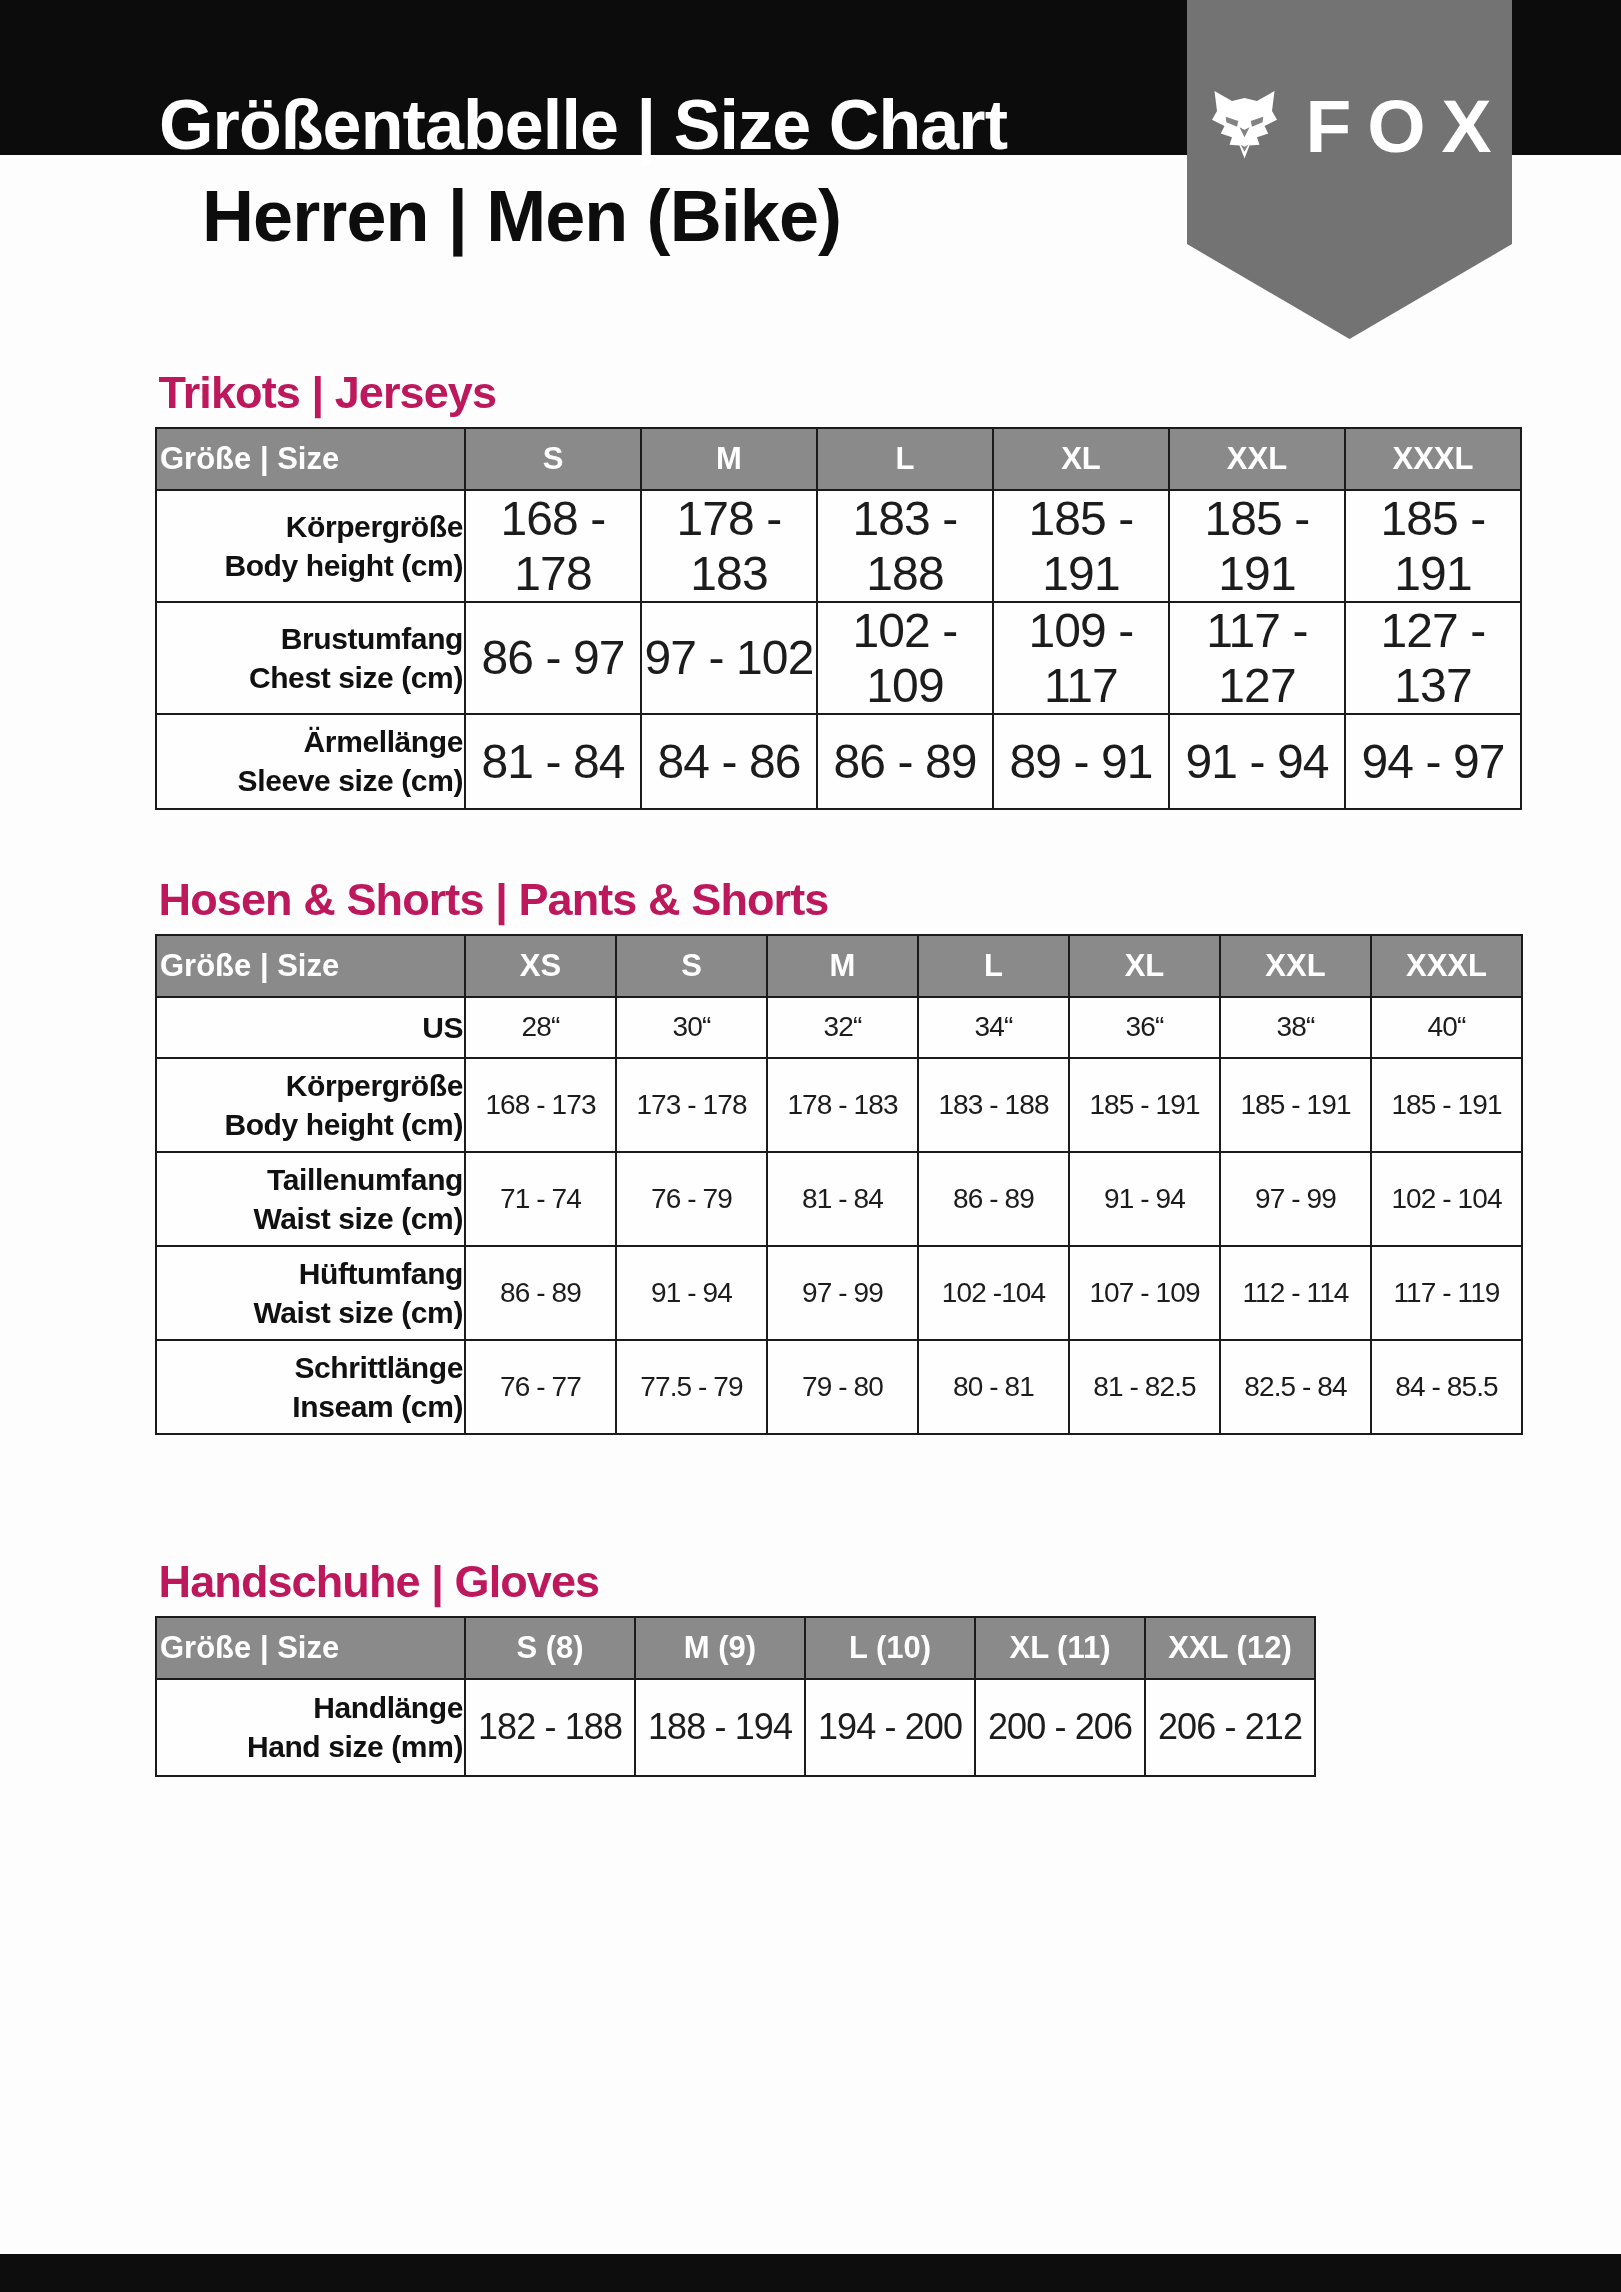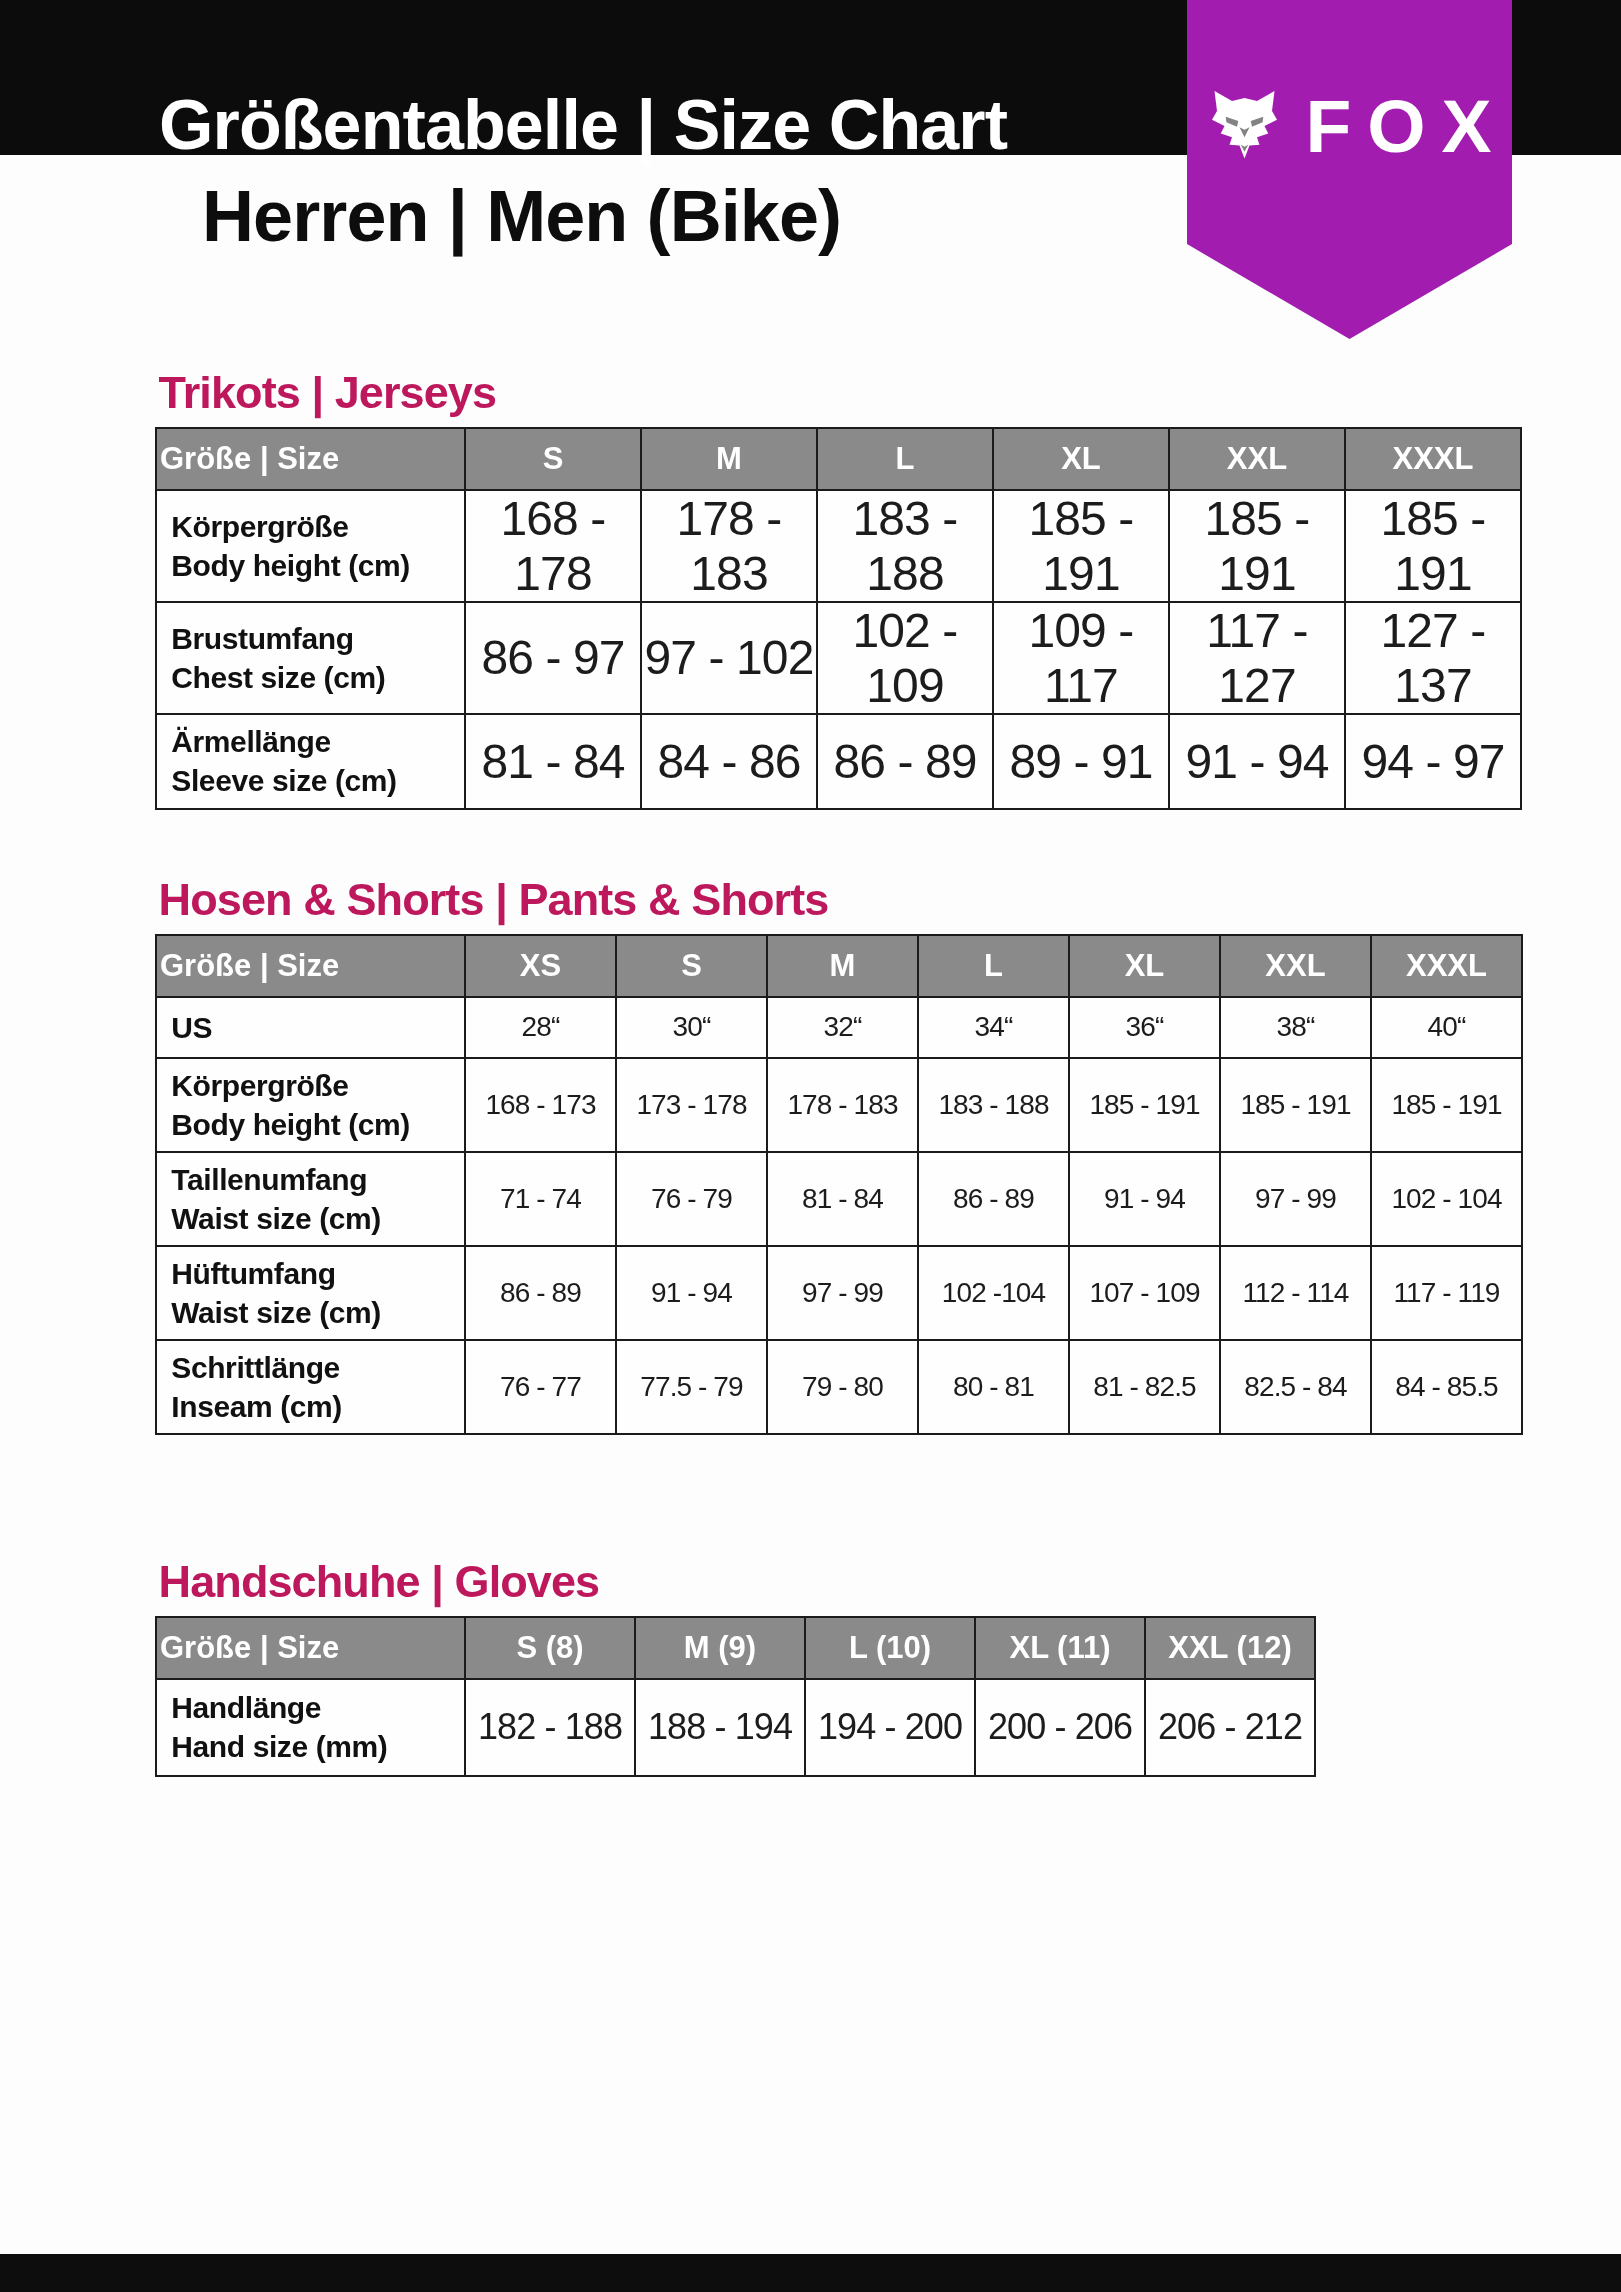--- a/index.html
+++ b/index.html
@@ -20,21 +20,21 @@
     letter-spacing:-0.9px;white-space:nowrap;z-index:3;
   }
   .page-subtitle{
     position:absolute;left:202px;top:180px;
     font-size:72px;font-weight:700;color:#0d0d0d;line-height:1;
     letter-spacing:-0.9px;white-space:nowrap;
   }
   
   .fox-banner{
     position:absolute;left:1187px;top:0;width:325px;height:339px;
-    background:#a21caf;z-index:4;
+    background:#737373;z-index:4;
     clip-path:polygon(0 0,100% 0,100% 72%,50% 100%,0 72%);
   }
   .fox-banner-inner{
     position:absolute;left:0;top:82px;width:100%;
     display:flex;align-items:center;justify-content:center;gap:23px;
   }
   .fox-head{width:75px;height:88px;display:block;}
   .fox-wordmark{
     color:#ffffff;font-weight:700;font-size:75px;line-height:1;
     letter-spacing:16px;margin-right:-16px;white-space:nowrap;
@@ -50,21 +50,21 @@
   }
   table.size-table td,table.size-table th{
     border:2.7px solid #1b1b1b;overflow:hidden;
   }
   table.size-table th{
     background:#8a8a8a;color:#ffffff;font-weight:700;font-size:31px;
     height:60px;text-align:center;padding:0;letter-spacing:0;
   }
   table.size-table th.size-header{text-align:left;padding-left:3px;}
   td.label-cell{
-    text-align:left;padding-left:14.3px;font-weight:700;color:#111;
+    text-align:right;padding-left:14.3px;font-weight:700;color:#111;
     font-size:30px;line-height:39px;letter-spacing:-0.4px;
   }
   td.value-cell{
     text-align:center;color:#1c1c1c;font-weight:400;
     letter-spacing:-0.9px;padding:0;
   }
   .tbl-0 tbody td{height:91px;} .tbl-0 td.value-cell{font-size:48px;}
   .tbl-1 tbody td{height:90px;} .tbl-1 td.value-cell{font-size:28px;}
   .tbl-2 tbody td{height:93px;} .tbl-2 td.value-cell{font-size:36px;}
   .tbl-1 tr.row-us td{height:57px;}

